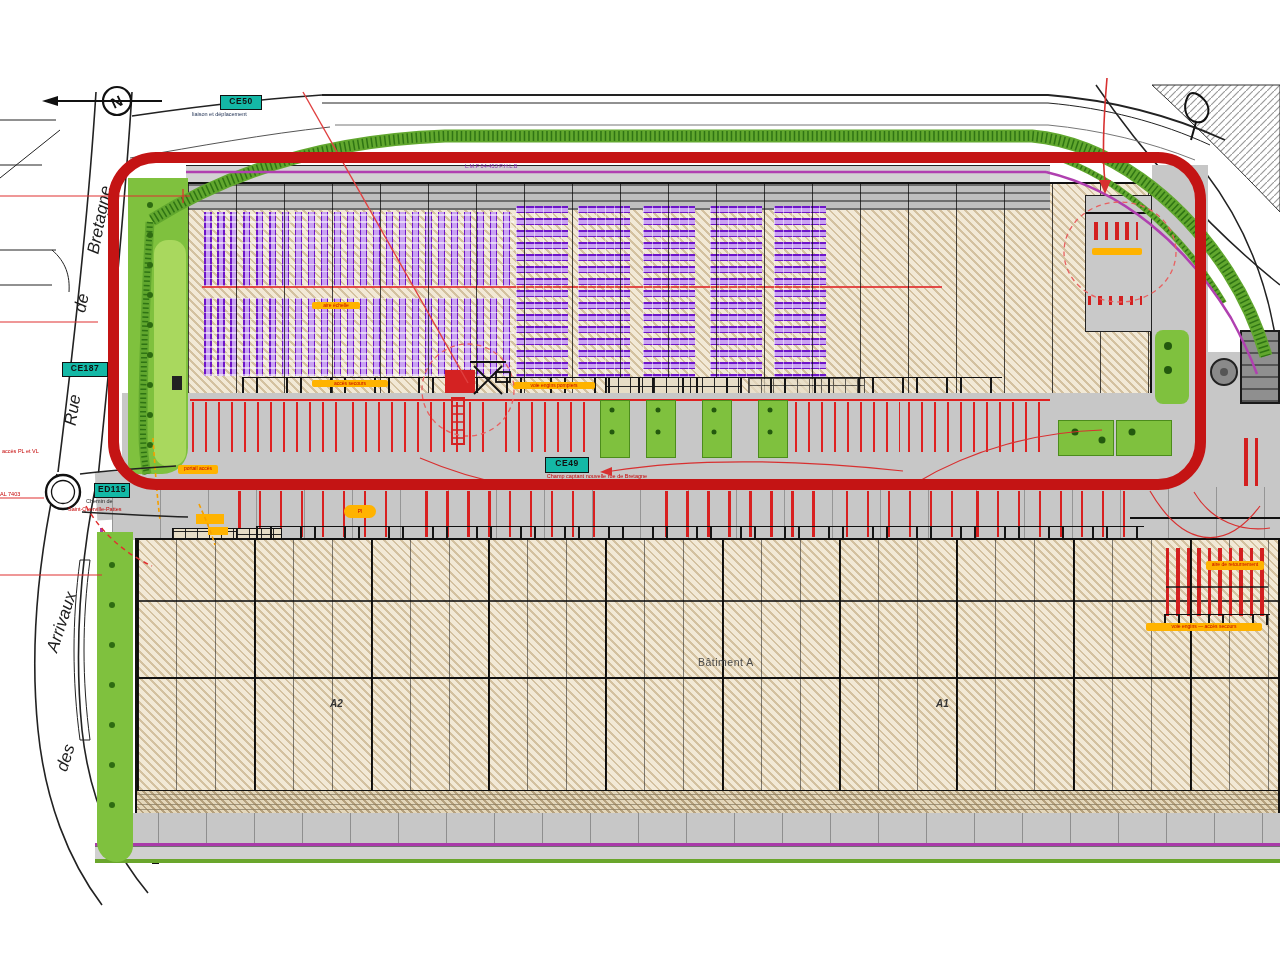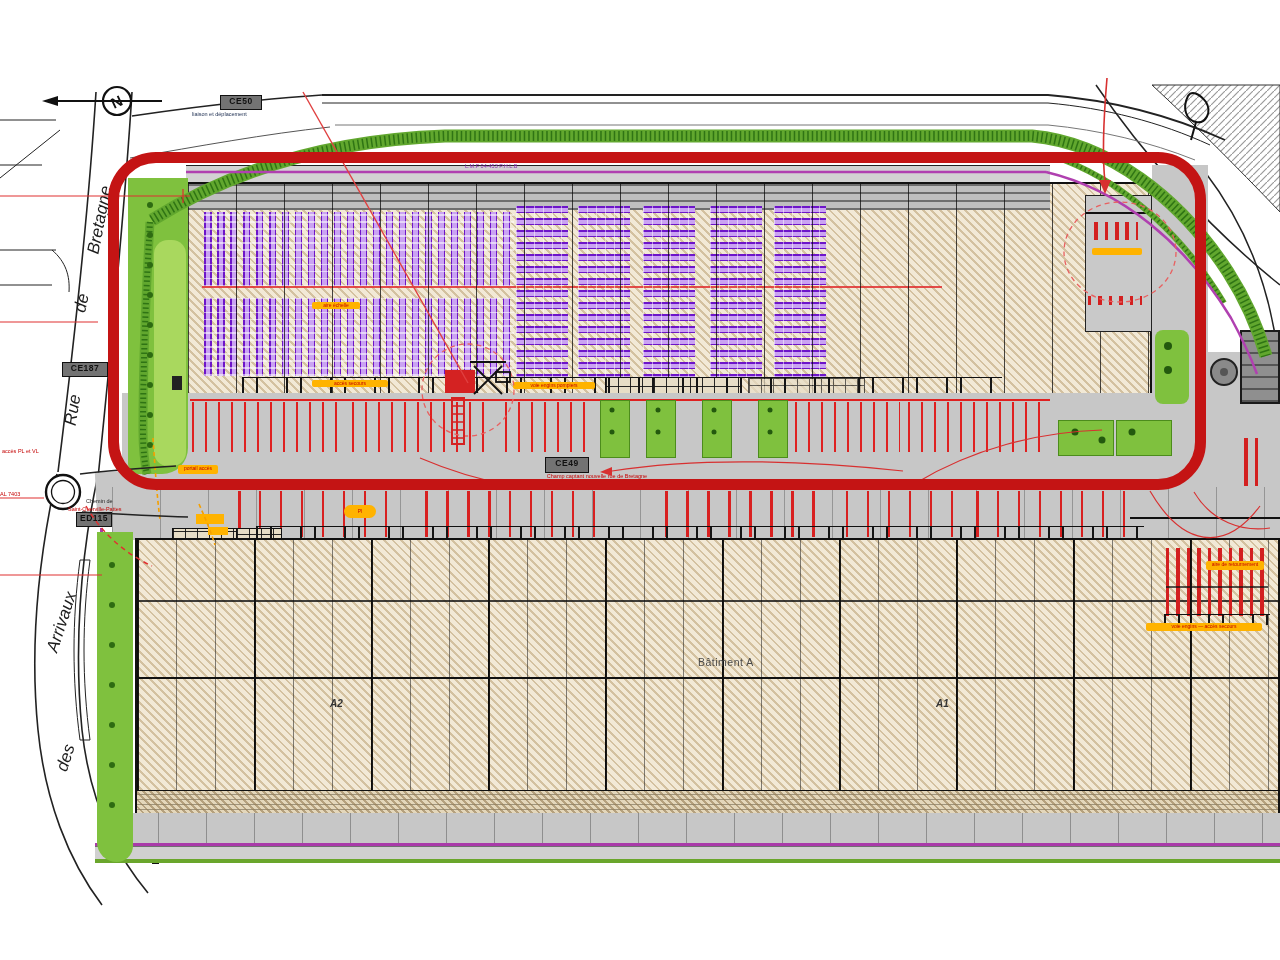--- a/index.html
+++ b/index.html
@@ -23,21 +23,21 @@
       repeating-linear-gradient(180deg,#6d15c9 0 1.5px,#caa3f2 1.5px 5.5px,#6d15c9 5.5px 7px,transparent 7px 12px);}
   .ticks{background-image:repeating-linear-gradient(90deg,#df2020 0 2px,transparent 2px 13px);}
   .ticks2{background-image:repeating-linear-gradient(90deg,#d82020 0 2.5px,transparent 2.5px 21px);}
   .redbars{background-image:repeating-linear-gradient(90deg,#d32020 0 3.5px,transparent 3.5px 10.5px);}
   .dock{background-image:repeating-linear-gradient(90deg,#151515 0 2px,transparent 2px 14px,#151515 14px 16px,transparent 16px 44px);
         border-top:1.5px solid #111;}
   .densegrid{background-color:#e7ddc6;
       background-image:repeating-linear-gradient(90deg,rgba(17,17,17,.9) 0 1.3px,transparent 1.3px 12px),
                        repeating-linear-gradient(0deg,rgba(17,17,17,.9) 0 1.3px,transparent 1.3px 9px);
       border:1.5px solid #111;}
-  .refbox{background:#737373;border:1.6px solid #111;font-weight:bold;font-size:8.5px;line-height:11px;
+  .refbox{background:#14b8a6;border:1.6px solid #111;font-weight:bold;font-size:8.5px;line-height:11px;
           text-align:center;color:#111;letter-spacing:.5px;}
   .orange-note{background:#ffb300;color:#c40000;font-size:5px;line-height:1.2;overflow:hidden;
                text-align:center;border-radius:2px;white-space:nowrap;}
   .micro{font-size:5.5px;color:#c40000;white-space:nowrap;overflow:hidden;}
   .street-label{color:#1c1c1c;font-style:italic;font-size:17px;text-align:center;}
   .bottomband{background-color:#e4d7bb;
       background-image:repeating-linear-gradient(45deg,rgba(150,125,85,.6) 0 2px,transparent 2px 5px),
                        repeating-linear-gradient(0deg,rgba(90,80,60,.5) 0 1.5px,transparent 1.5px 5px);
       border-top:1.5px solid #111;}
   .hstripes{background:#d0d0d0;border-top:1.2px solid #6f6f6f;border-bottom:1.2px solid #6f6f6f;}
@@ -171,21 +171,21 @@
   <div class="abs" style="left:95px;top:859px;width:1185px;height:3.5px;background:#6aa62c;"></div>
   <div class="abs" style="left:100px;top:528px;width:3px;height:316px;background:#a93aa9;"></div>
   <div class="abs green" style="left:97px;top:532px;width:36px;height:330px;border-radius:0 0 18px 22px;"></div>
 
   <div class="abs" style="left:1240px;top:330px;width:40px;height:74px;background:#8f8f8f;border:2px solid #1a1a1a;box-sizing:border-box;background-image:repeating-linear-gradient(0deg,#555 0 2px,transparent 2px 12px);"></div>
 
   <div class="abs refbox" style="left:220px;top:95px;width:40px;height:13px;">CE50</div>
   <div class="abs micro" style="left:192px;top:111px;width:84px;color:#223355;text-decoration:underline;">liaison et déplacement</div>
   <div class="abs refbox" style="left:62px;top:362px;width:44px;height:13px;">CE187</div>
   <div class="abs" style="left:172px;top:376px;width:10px;height:14px;background:#222;"></div>
-  <div class="abs refbox" style="left:76px;top:483px;width:34px;height:13px;margin-top:29px;">ED115</div>
+  <div class="abs refbox" style="left:94px;top:483px;width:34px;height:13px;">ED115</div>
   <div class="abs refbox" style="left:545px;top:457px;width:42px;height:14px;">CE49</div>
   <div class="abs micro" style="left:512px;top:473px;width:170px;text-align:center;">Champ captant nouvelle rue de Bretagne</div>
   <div class="abs micro" style="left:86px;top:498px;width:46px;color:#222;">Chemin de</div>
   <div class="abs micro" style="left:68px;top:506px;width:90px;">Saint-Querville-Pattes</div>
   <div class="abs micro" style="left:0px;top:491px;width:44px;">AL 7403</div>
   <div class="abs micro" style="left:2px;top:448px;width:104px;">accès PL et VL</div>
   <div class="abs micro" style="left:465px;top:163px;width:165px;color:#8a2bb0;">L.M.F 04-453 P.H.L.B</div>
 
   <div class="abs orange-note" style="left:312px;top:302px;width:48px;height:7px;">aire échelle</div>
   <div class="abs orange-note" style="left:312px;top:380px;width:76px;height:7px;">accès secours</div>

